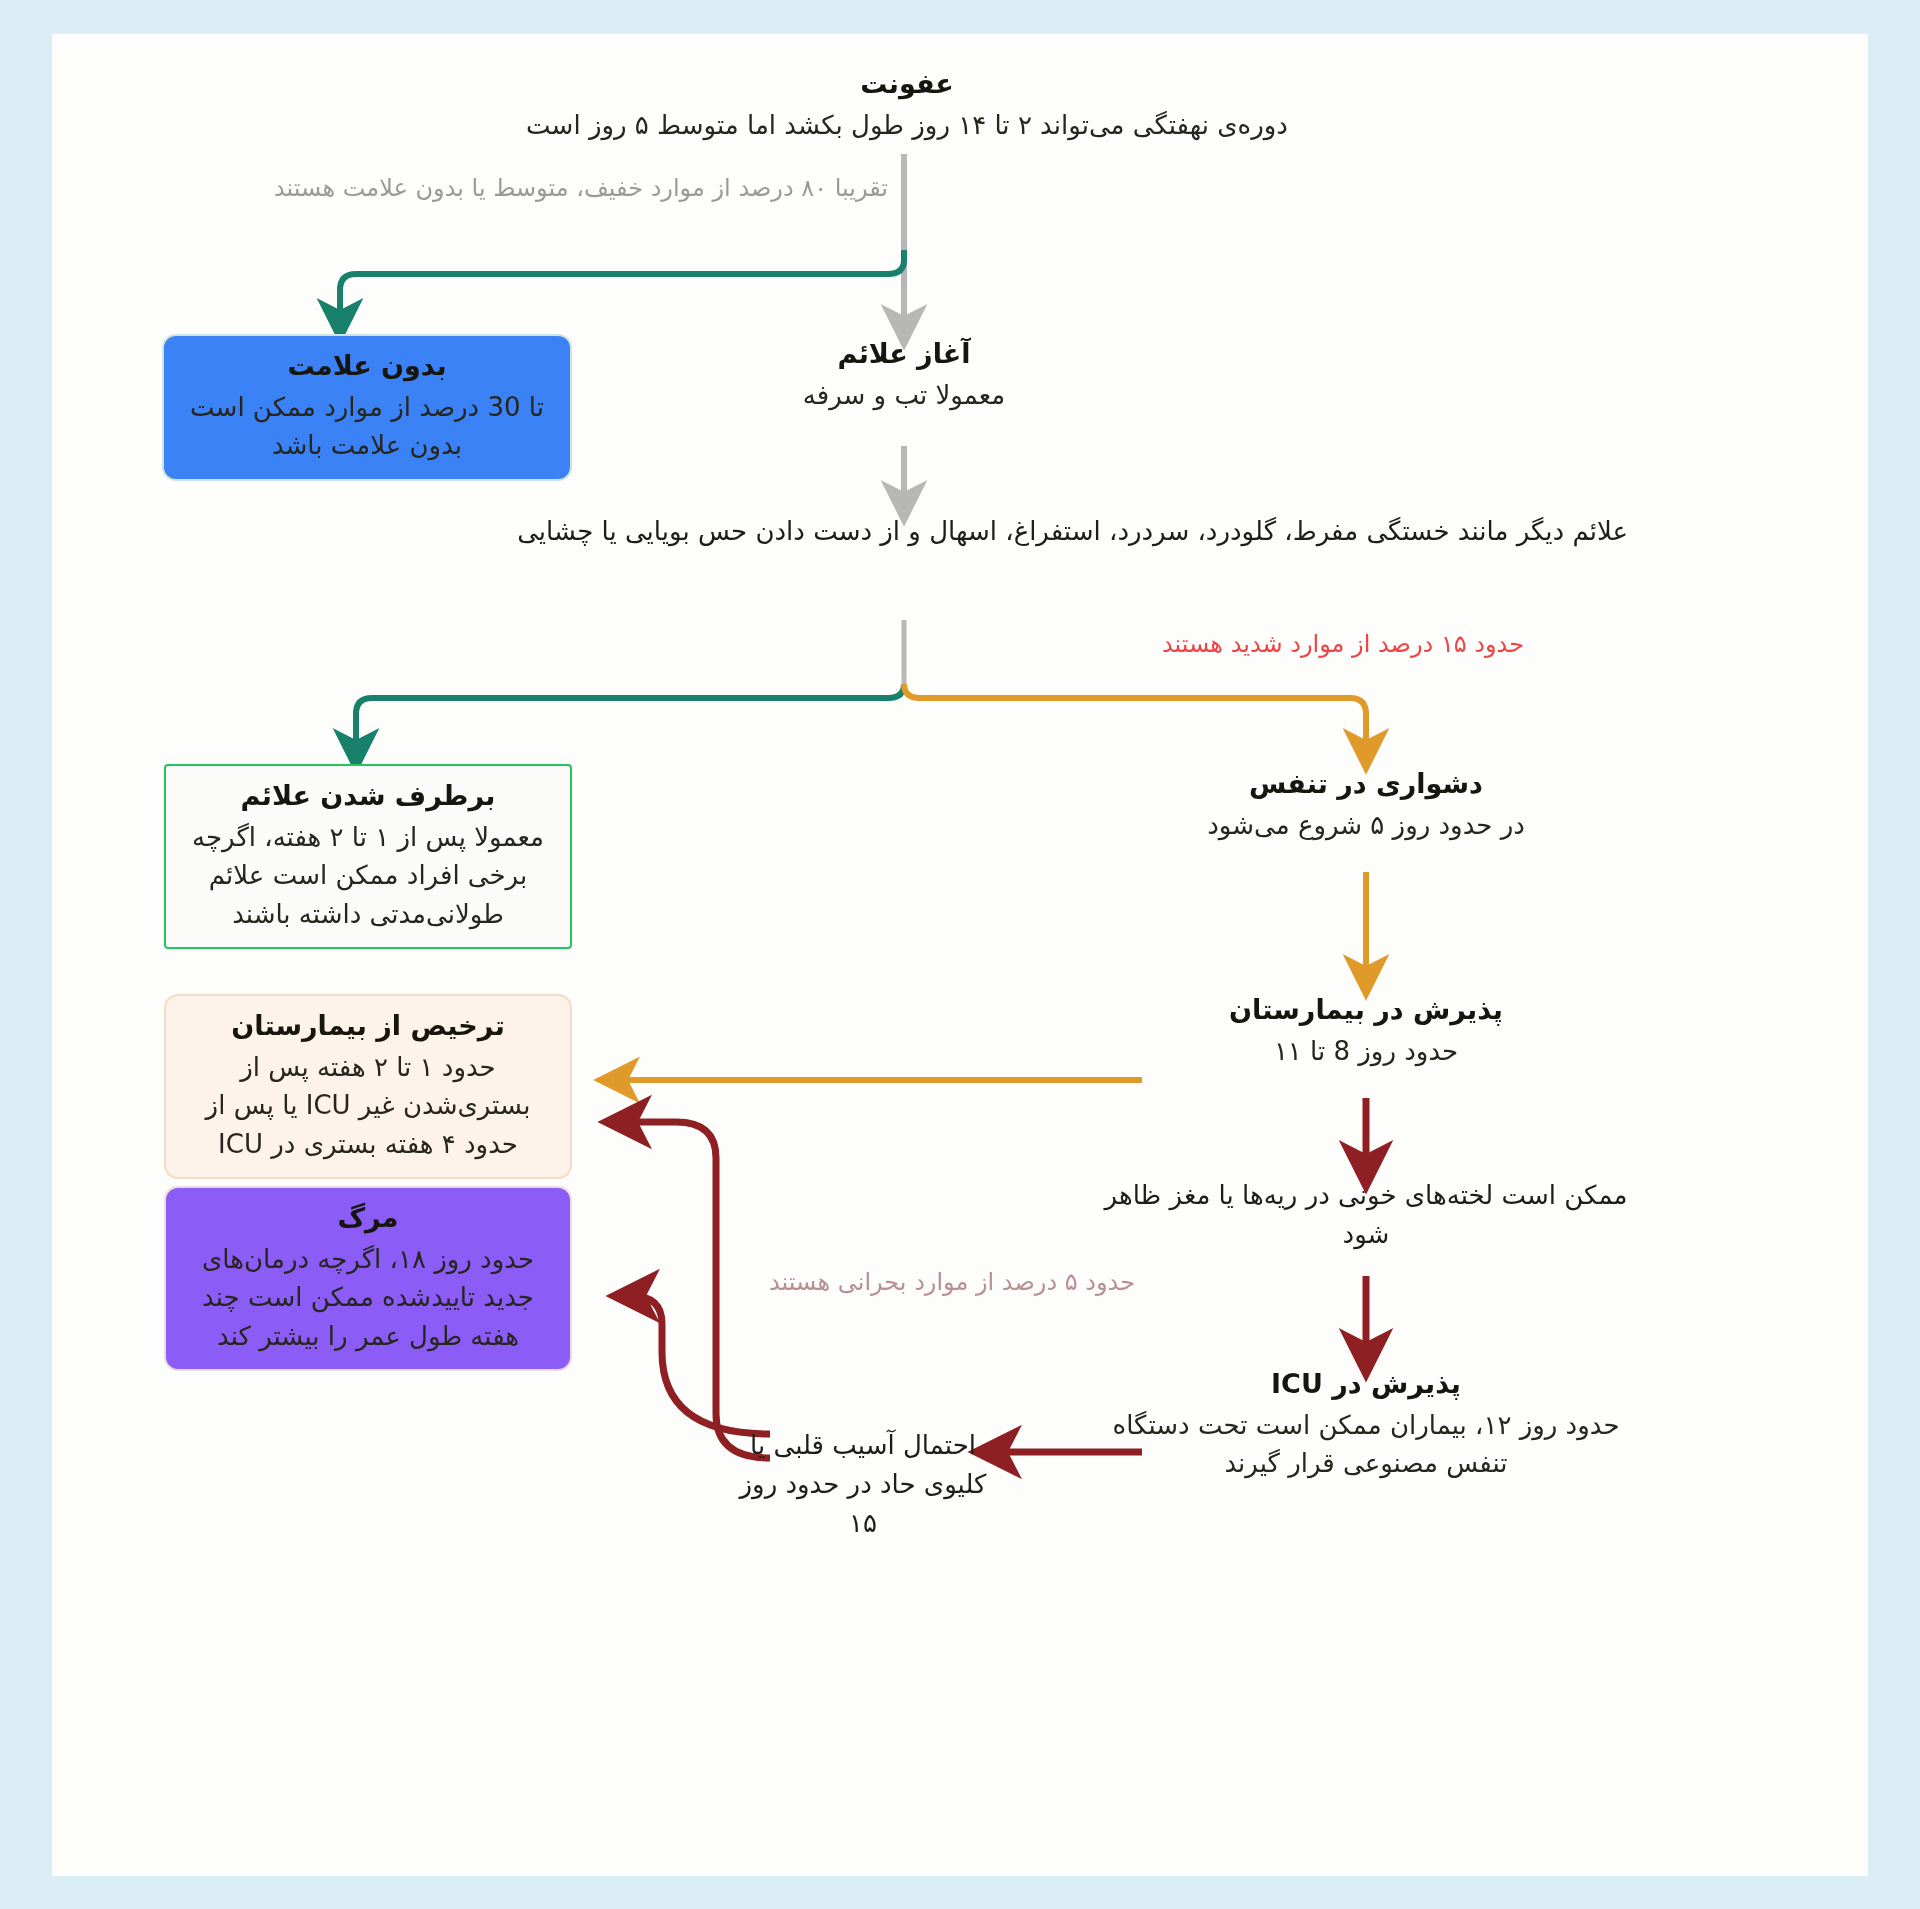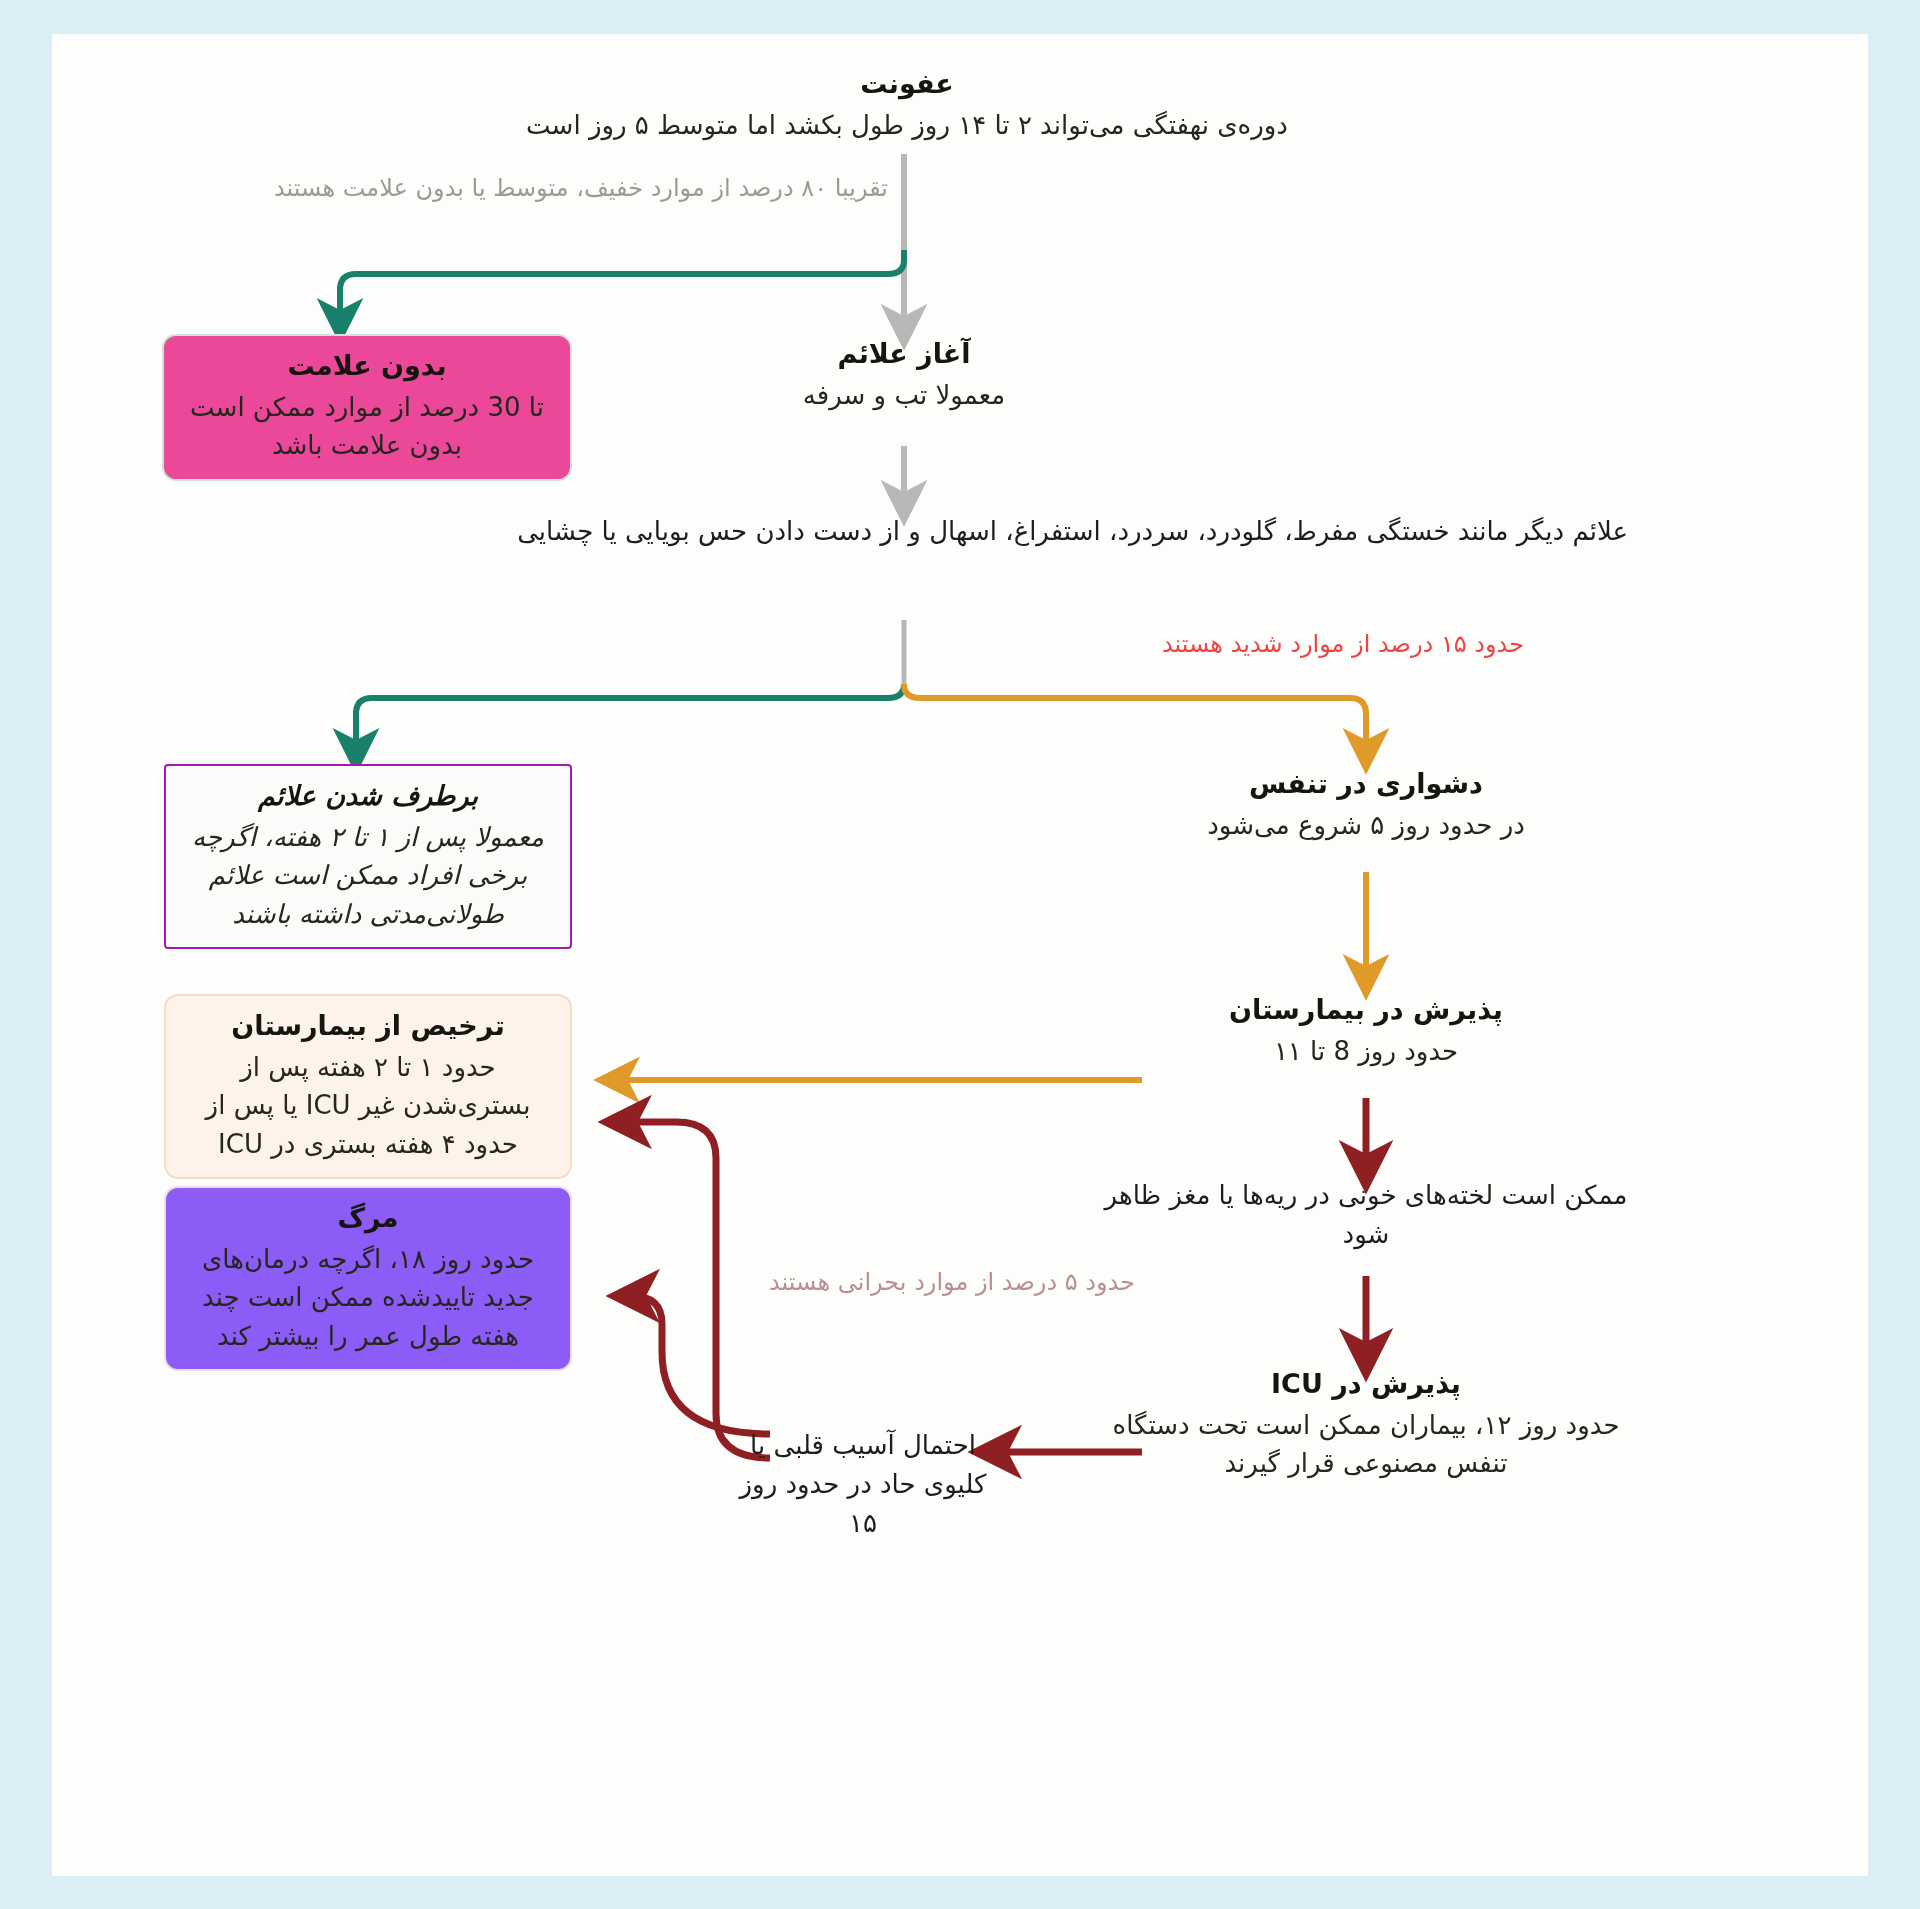--- a/index.html
+++ b/index.html
@@ -41,29 +41,28 @@
   .sub {
     font-size: 26px;
     display: block;
     color: #26261f;
   }
   .boxed {
     box-sizing: border-box;
     padding: 10px 14px 14px 14px;
   }
   .box-green {
-    background: #ec4899;
+    background: #3b82f6;
     border: 2px solid #cfe3da;
     border-radius: 14px;
   }
   .box-gray {
     background: #fbfbfa;
-    border: 2px solid #a21caf;
+    border: 2px solid #22c55e;
     border-radius: 4px;
-    font-style: italic;
   }
   .box-orange {
     background: #fdf3ea;
     border: 2px solid #f4ddc6;
     border-radius: 14px;
   }
   .box-pink {
     background: #8b5cf6;
     border: 2px solid #f0d9df;
     border-radius: 14px;

